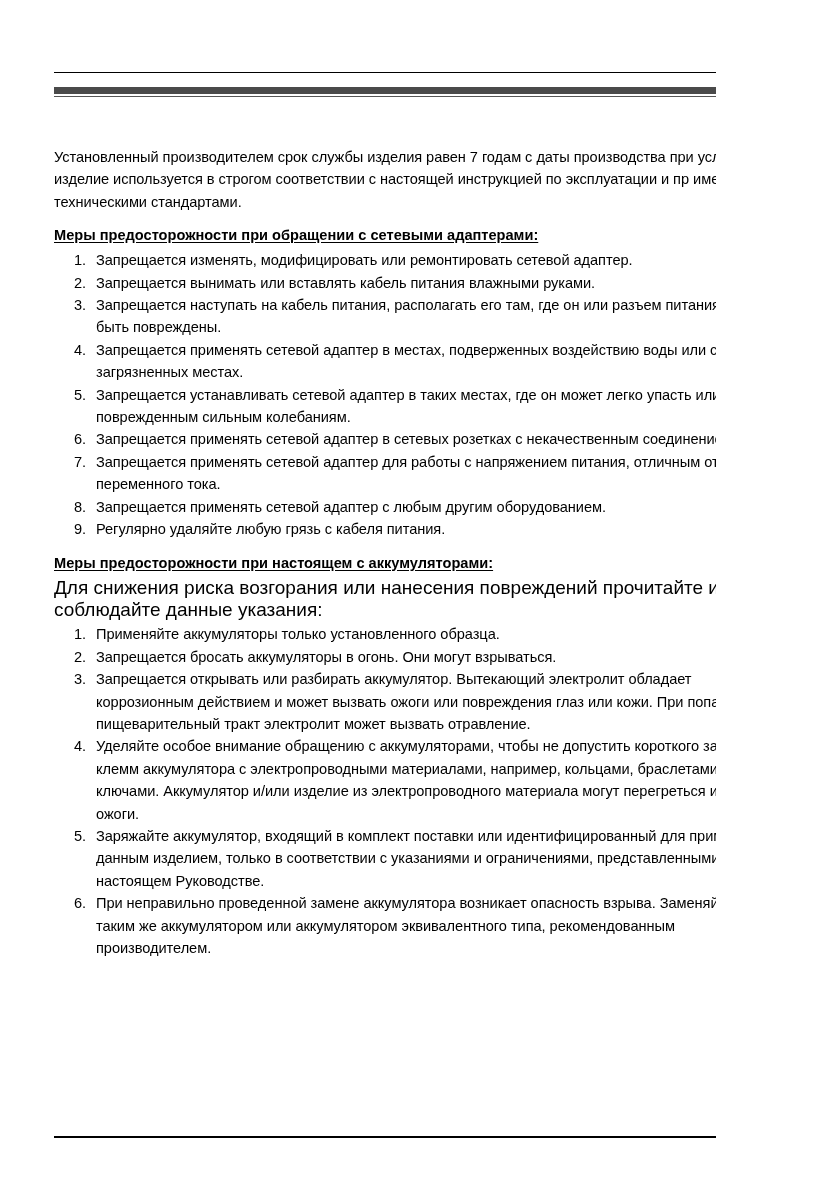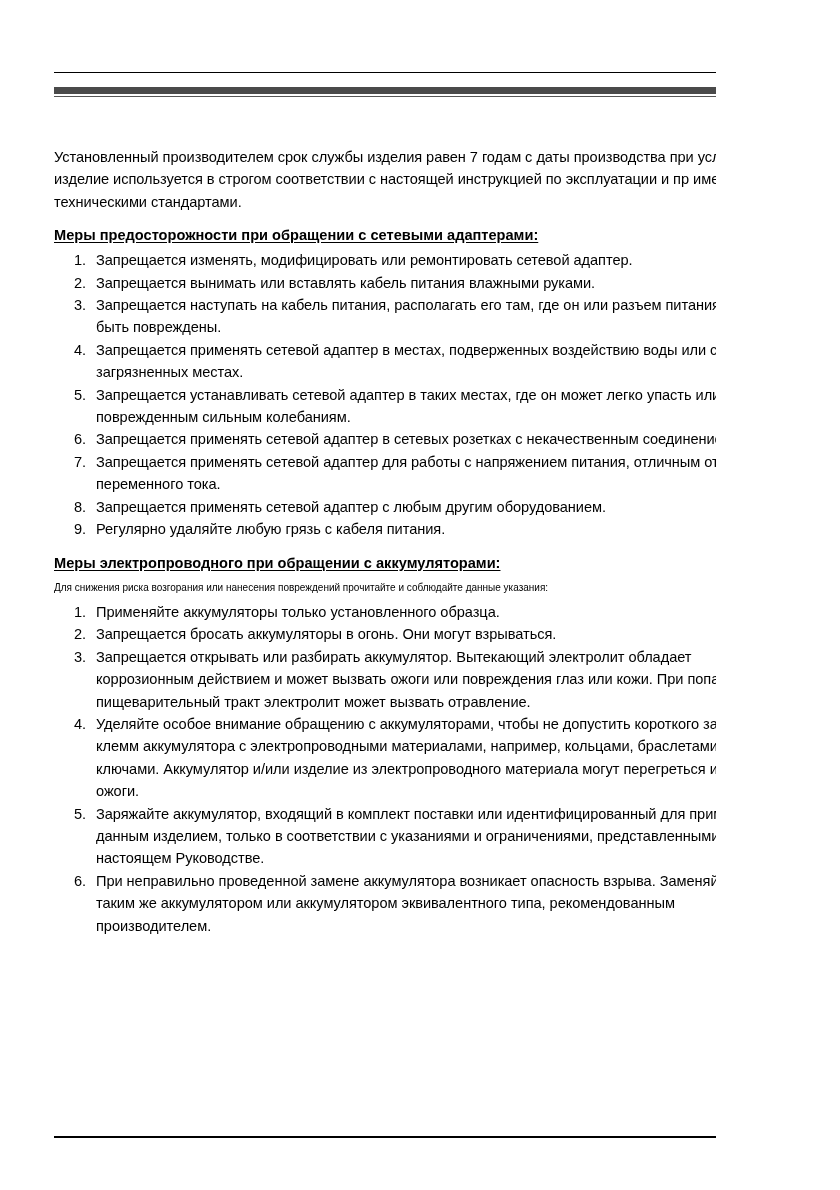--- a/index.html
+++ b/index.html
@@ -78,21 +78,21 @@
     font-size: 14.6px;
     font-weight: bold;
     line-height: 20px;
     text-decoration: underline;
     text-underline-offset: 2px;
     margin: 0 0 4px 0;
     display: inline-block;
   }
 
   .section-lead {
-    font-size: 10px;
+    font-size: 19px;
     line-height: 22.4px;
     margin: 0 0 2px 0;
   }
 
   ol.numlist {
     list-style: none;
     margin: 0;
     padding: 0;
   }
   ol.numlist > li {
@@ -176,21 +176,21 @@
         </li>
         <li>
           <span class="num">9.</span>
           <span class="txt">Регулярно удаляйте любую грязь с кабеля питания.</span>
         </li>
       </ol>
     </div>
 
     <div class="section">
       <div>
-        <span class="section-heading">Меры электропроводного при обращении с аккумуляторами:</span>
+        <span class="section-heading">Меры предосторожности при настоящем с аккумуляторами:</span>
       </div>
       <p class="section-lead">Для снижения риска возгорания или нанесения повреждений прочитайте и соблюдайте данные указания:</p>
       <ol class="numlist battery-list">
         <li>
           <span class="num">1.</span>
           <span class="txt">Применяйте аккумуляторы только установленного образца.</span>
         </li>
         <li>
           <span class="num">2.</span>
           <span class="txt">

